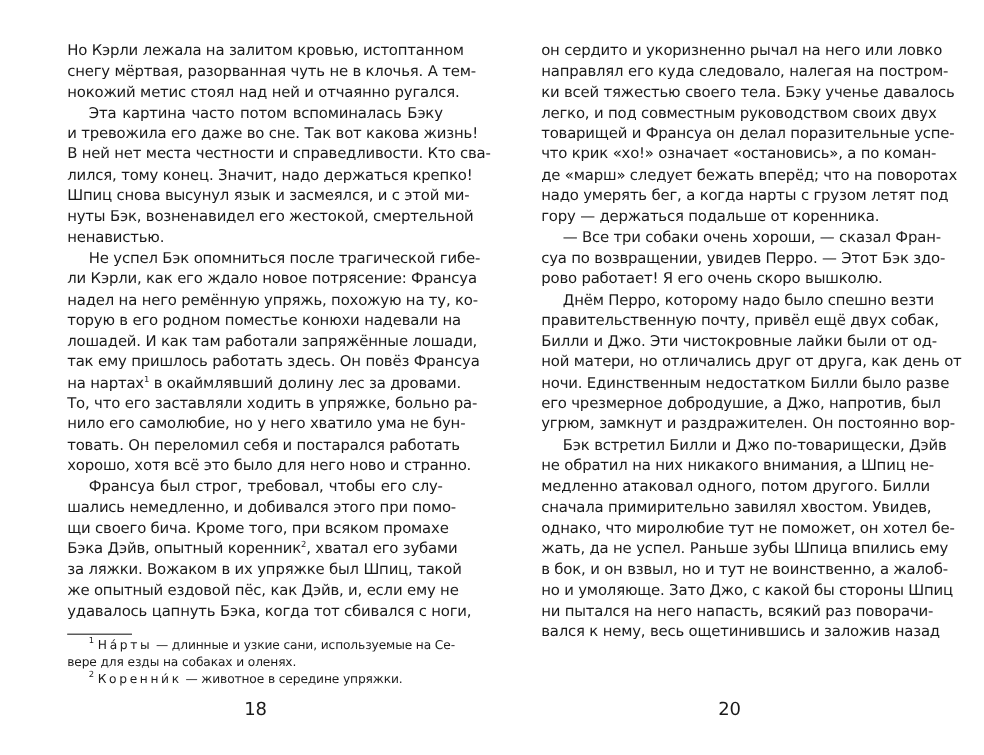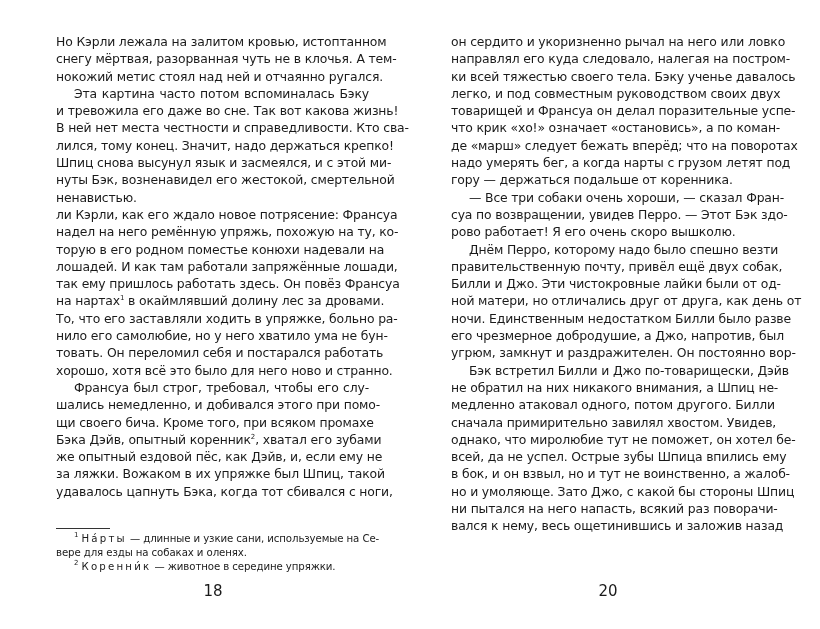--- a/index.html
+++ b/index.html
@@ -33,36 +33,37 @@
       <span class="line"><span>Но Кэрли лежала на залитом кровью, истоптанном</span></span>
       <span class="line"><span>снегу мёртвая, разорванная чуть не в клочья. А тем-</span></span>
       <span class="line last"><span>нокожий метис стоял над ней и отчаянно ругался.</span></span>
       <span class="line indent"><span>Эта картина часто потом вспоминалась Бэку</span></span>
       <span class="line"><span>и тревожила его даже во сне. Так вот какова жизнь!</span></span>
       <span class="line"><span>В ней нет места честности и справедливости. Кто сва-</span></span>
       <span class="line"><span>лился, тому конец. Значит, надо держаться крепко!</span></span>
       <span class="line"><span>Шпиц снова высунул язык и засмеялся, и с этой ми-</span></span>
       <span class="line"><span>нуты Бэк, возненавидел его жестокой, смертельной</span></span>
       <span class="line last"><span>ненавистью.</span></span>
+      <span class="line indent"><span>Не успел Бэк опомниться после трагической гибе-</span></span>
       <span class="line"><span>ли Кэрли, как его ждало новое потрясение: Франсуа</span></span>
       <span class="line"><span>надел на него ремённую упряжь, похожую на ту, ко-</span></span>
       <span class="line"><span>торую в его родном поместье конюхи надевали на</span></span>
       <span class="line"><span>лошадей. И как там работали запряжённые лошади,</span></span>
       <span class="line"><span>так ему пришлось работать здесь. Он повёз Франсуа</span></span>
       <span class="line"><span>на нартах</span><sup>1</sup><span> в окаймлявший долину лес за дровами.</span></span>
       <span class="line"><span>То, что его заставляли ходить в упряжке, больно ра-</span></span>
       <span class="line"><span>нило его самолюбие, но у него хватило ума не бун-</span></span>
       <span class="line"><span>товать. Он переломил себя и постарался работать</span></span>
       <span class="line last"><span>хорошо, хотя всё это было для него ново и странно.</span></span>
       <span class="line indent"><span>Франсуа был строг, требовал, чтобы его слу-</span></span>
       <span class="line"><span>шались немедленно, и добивался этого при помо-</span></span>
       <span class="line"><span>щи своего бича. Кроме того, при всяком промахе</span></span>
       <span class="line"><span>Бэка Дэйв, опытный коренник</span><sup>2</sup><span>, хватал его зубами</span></span>
+      <span class="line"><span>за ляжки. Вожаком в их упряжке был Шпиц, такой</span></span>
       <span class="line"><span>же опытный ездовой пёс, как Дэйв, и, если ему не</span></span>
-      <span class="line"><span>за ляжки. Вожаком в их упряжке был Шпиц, такой</span></span>
       <span class="line"><span>удавалось цапнуть Бэка, когда тот сбивался с ноги,</span></span>
     </div>
   <div class="rule"></div>
   <div class="footnotes">
     <span class="fn indent fn-just just"><sup>1</sup> <span class="spaced">На́рты</span><span> — длинные и узкие сани, используемые на Се-</span></span>
     <span class="fn">вере для езды на собаках и оленях.</span>
     <span class="fn indent"><sup>2</sup> <span class="spaced">Коренни́к</span><span> — животное в середине упряжки.</span></span>
   </div>
   <div class="pagenum">18</div>
 </div>
@@ -86,20 +87,20 @@
       <span class="line"><span>Билли и Джо. Эти чистокровные лайки были от од-</span></span>
       <span class="line"><span>ной матери, но отличались друг от друга, как день от</span></span>
       <span class="line"><span>ночи. Единственным недостатком Билли было разве</span></span>
       <span class="line"><span>его чрезмерное добродушие, а Джо, напротив, был</span></span>
       <span class="line"><span>угрюм, замкнут и раздражителен. Он постоянно вор-</span></span>
       <span class="line indent"><span>Бэк встретил Билли и Джо по-товарищески, Дэйв</span></span>
       <span class="line"><span>не обратил на них никакого внимания, а Шпиц не-</span></span>
       <span class="line"><span>медленно атаковал одного, потом другого. Билли</span></span>
       <span class="line"><span>сначала примирительно завилял хвостом. Увидев,</span></span>
       <span class="line"><span>однако, что миролюбие тут не поможет, он хотел бе-</span></span>
-      <span class="line"><span>всей, да не успел. Острые зубы Шпица впились ему</span></span>
+      <span class="line"><span>жать, да не успел. Раньше зубы Шпица впились ему</span></span>
       <span class="line"><span>в бок, и он взвыл, но и тут не воинственно, а жалоб-</span></span>
       <span class="line"><span>но и умоляюще. Зато Джо, с какой бы стороны Шпиц</span></span>
       <span class="line"><span>ни пытался на него напасть, всякий раз поворачи-</span></span>
       <span class="line"><span>вался к нему, весь ощетинившись и заложив назад</span></span>
     </div>
   <div class="pagenum">20</div>
 </div>
 
 </body></html>

